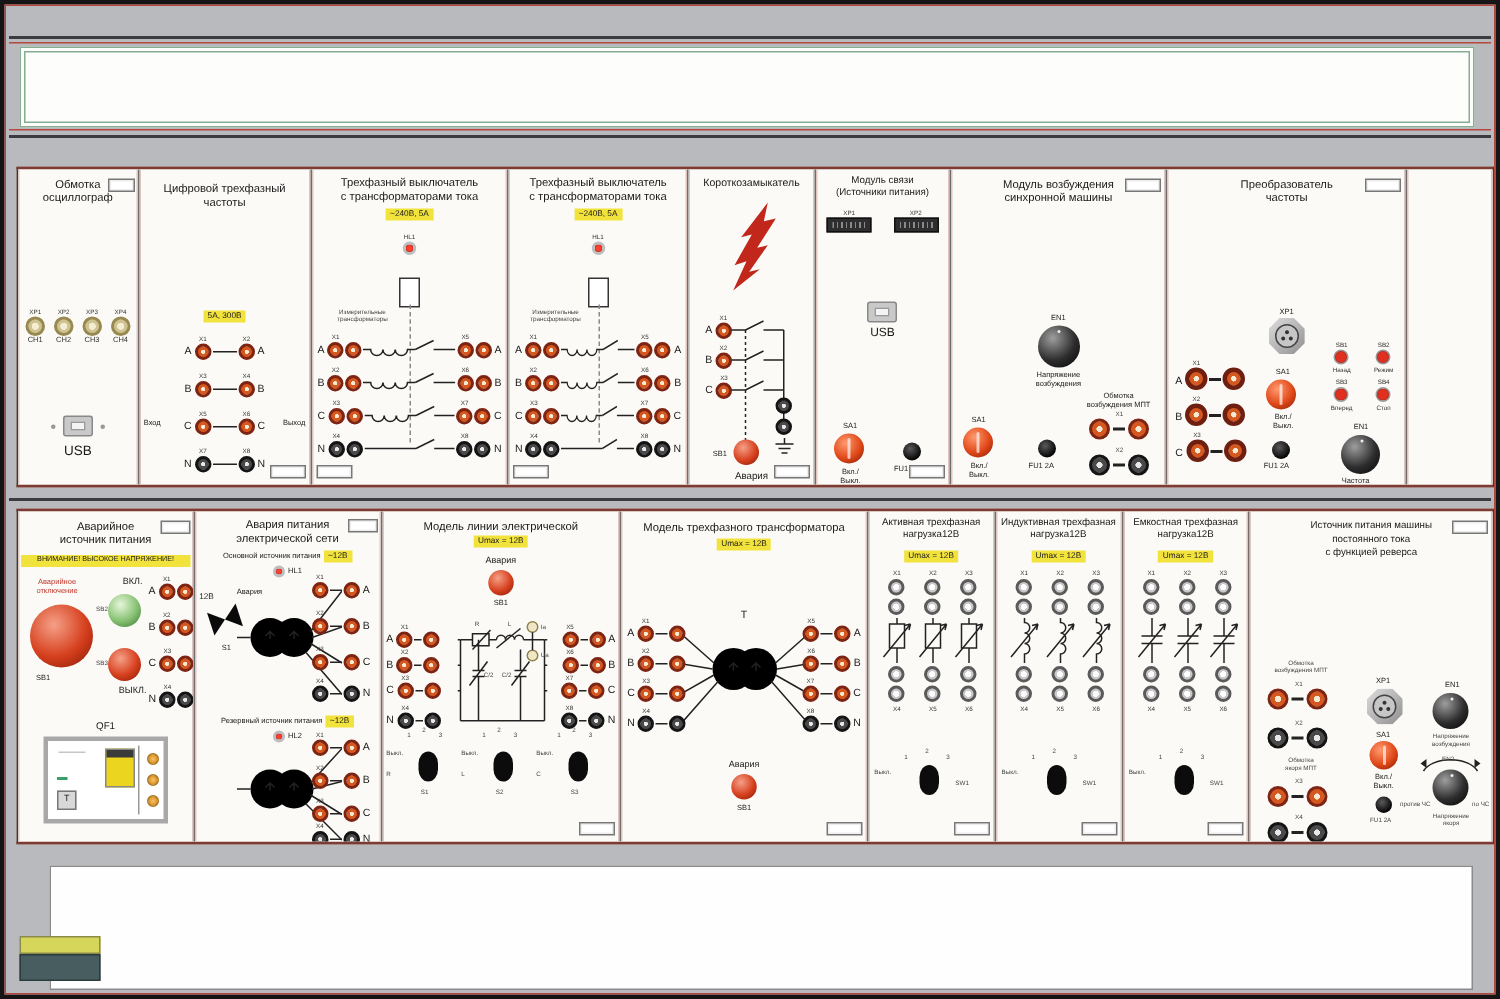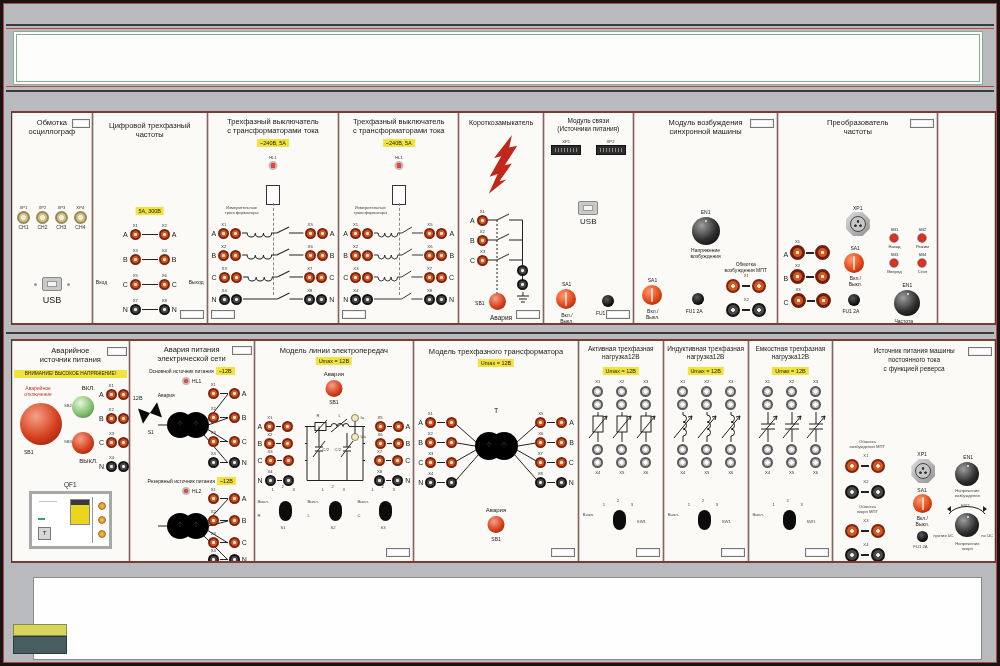--- a/index.html
+++ b/index.html
@@ -846,21 +846,21 @@
         <span class="bar"></span>
         <span class="tg">
             <span class="xlabel"></span>
             <span class="term black"></span>
           </span>
         <span class="ph">N</span>
       </div>
     </div>
 
     <div class="panel" style="width:160px">
-      <div class="t" style="top:5px">Модель линии электропередач</div>
+      <div class="t" style="top:5px">Модель линии электрической</div>
       <div class="chip ctr" style="top:16px">Umax = 12В</div>
       <div class="t" style="top:30px;font-size:6px">Авария</div>
       <span class="sphere red ctr" style="position:absolute;top:39px;width:17px;height:17px"></span>
       <div class="t" style="top:58px;font-size:5px">SB1</div>
       <div class="brow" style="top:74px;left:2px;right:auto">
         <span class="ph">A</span>
         <span class="tg">
             <span class="xlabel">X1</span>
             <span class="term red"></span>
           </span>

